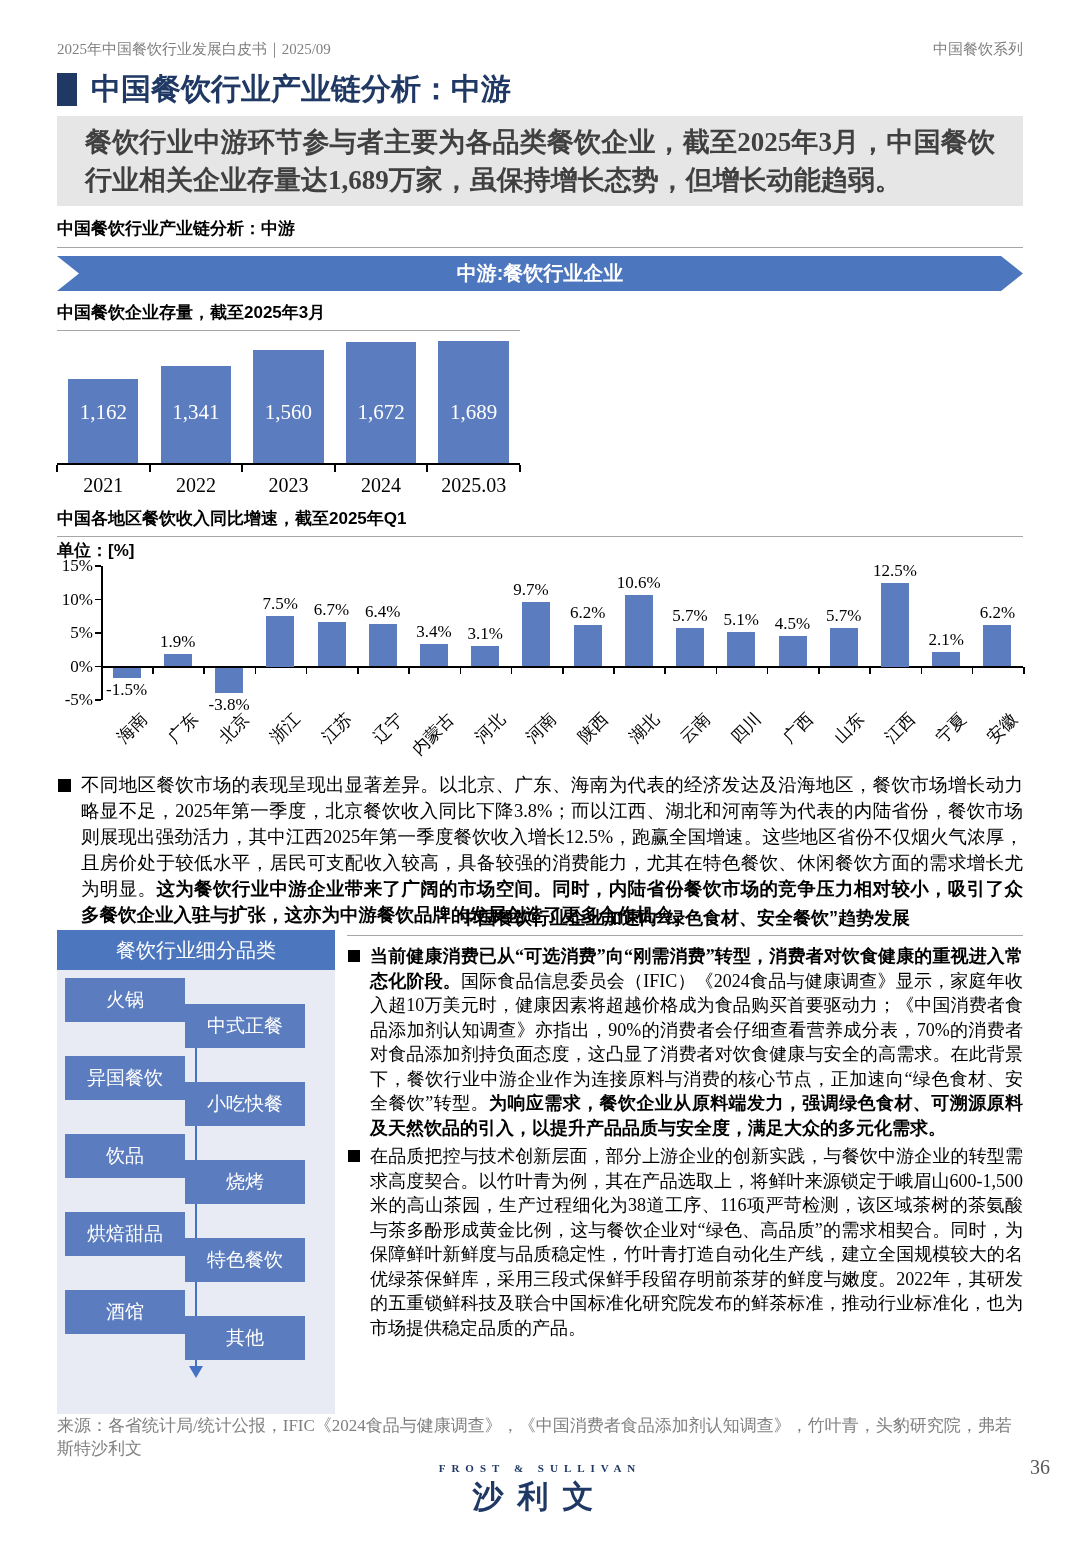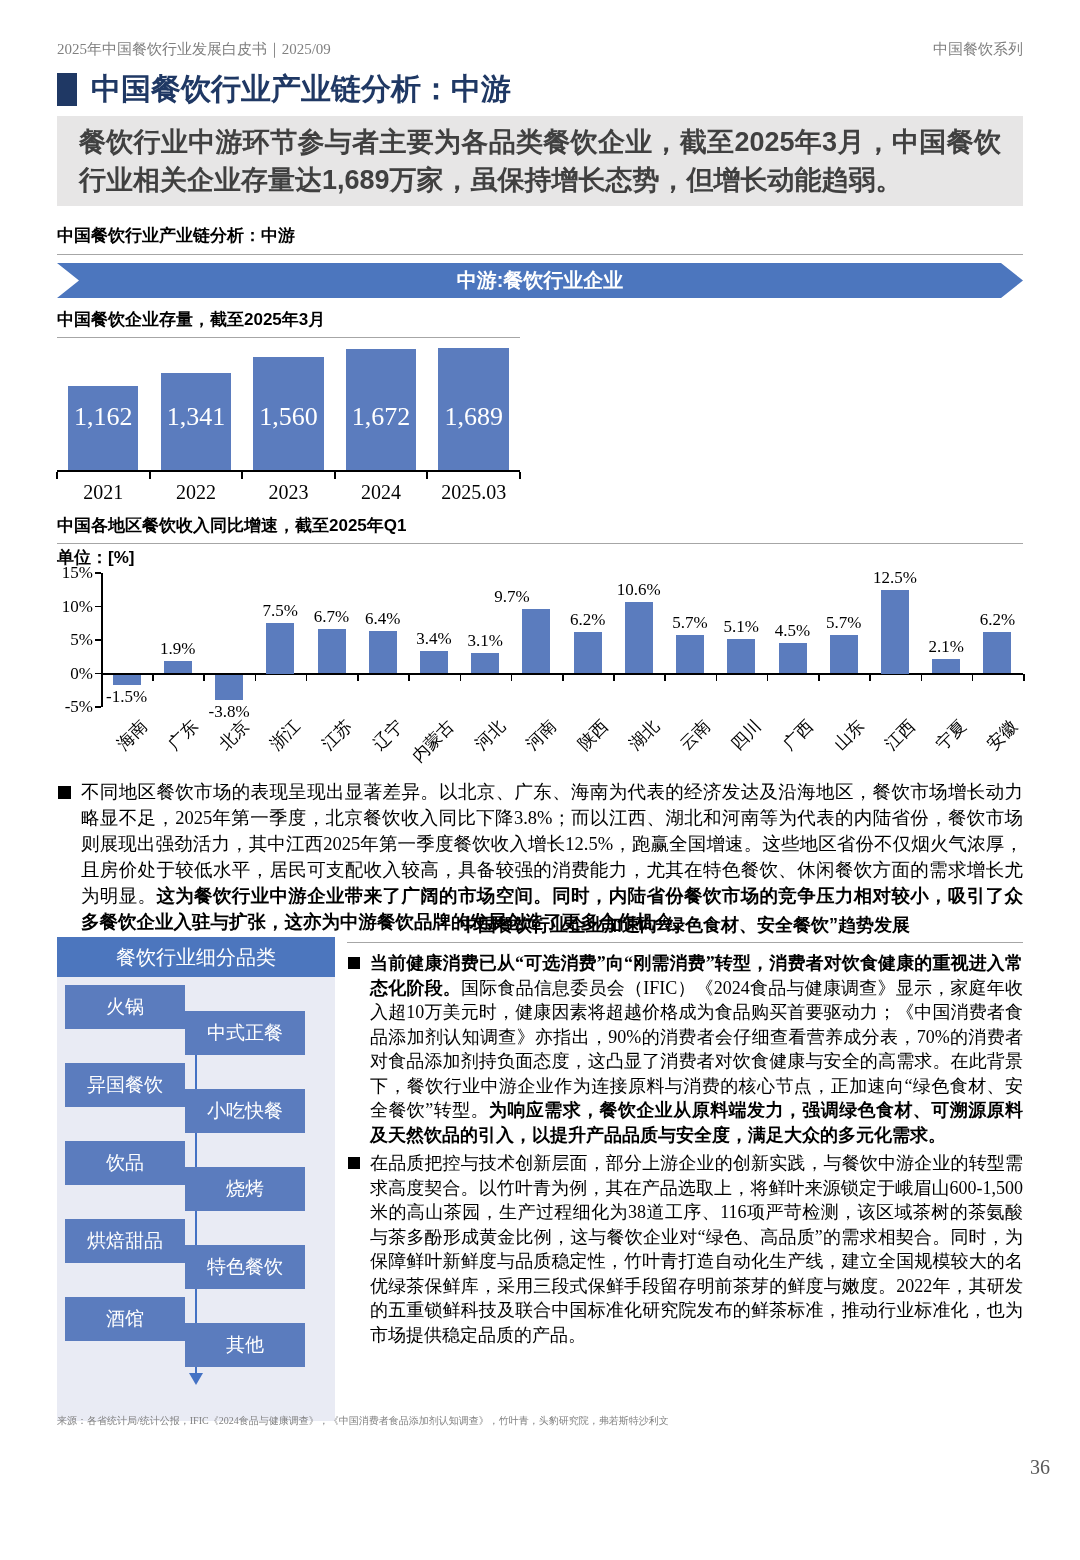--- a/index.html
+++ b/index.html
@@ -18,39 +18,39 @@
     box-sizing:border-box;padding:40px 57px 0 57px;overflow:hidden;
     font-family:"Liberation Serif","DejaVu Serif",serif;color:#000;
   }
   
   .hdr{display:flex;justify-content:space-between;font-size:15px;color:var(--gray-text);margin-bottom:10px;}
   
   .title-row{display:flex;align-items:center;margin-bottom:6px;}
   .title-sq{width:20px;height:33px;background:var(--navy);margin-right:14px;flex:none;}
   .title-txt{font-family:"Liberation Sans","DejaVu Sans",sans-serif;font-weight:bold;font-size:30px;color:var(--navy);}
   
-  .summary{background:var(--summary-bg);color:var(--summary-text);font-family:Liberation Sans, sans-serif;
-    font-weight:bold;font-size:27px;line-height:38px;padding:7px 22px;text-align:justify;margin-bottom:10px;}
+  .summary{background:var(--summary-bg);color:var(--summary-text);font-family:Liberation Serif, serif;
+    font-weight:bold;font-size:27px;line-height:38px;padding:7px 28px;text-align:justify;margin-bottom:3px;}
   
   .section-label{font-family:"Liberation Sans","DejaVu Sans",sans-serif;font-weight:bold;font-size:17px;
     padding:8px 0 7px 0;border-bottom:1px solid var(--rule-gray);margin-bottom:8px;}
   
   .banner{height:35px;line-height:35px;background:var(--accent-blue);color:#fff;text-align:center;
     font-family:"Liberation Sans","DejaVu Sans",sans-serif;font-weight:bold;font-size:20px;margin:8px 0 10px 0;
     clip-path:polygon(0 0,calc(100% - 22px) 0,100% 50%,calc(100% - 22px) 100%,0 100%,22px 50%);}
   
   .c1-head{width:463px;font-family:"Liberation Sans","DejaVu Sans",sans-serif;font-weight:bold;font-size:17px;
     padding-bottom:6px;border-bottom:1px solid var(--rule-gray);margin-bottom:6px;}
   .c1-row{display:flex;align-items:flex-start;}
   .c1-wrap{width:463px;flex:none;}
   .unit{font-family:"Liberation Sans","DejaVu Sans",sans-serif;font-weight:bold;font-size:17px;margin:2px 0 4px 0;}
   .c1-bars{display:flex;align-items:flex-end;height:126px;}
   .c1col{flex:1;display:flex;justify-content:center;align-items:flex-end;height:100%;}
   .c1bar{width:76%;background:var(--bar-blue);position:relative;}
-  .c1val{position:absolute;bottom:38px;left:-10px;right:-10px;text-align:center;color:#fff;font-size:26px;}
+  .c1val{position:absolute;bottom:38px;left:-10px;right:-10px;text-align:center;color:#fff;font-size:21px;}
   .c1-axis{position:relative;border-top:2px solid #000;height:8px;}
   .c1-axis i{position:absolute;top:0;width:2px;height:7px;background:#000;margin-left:-1px;}
   .c1-cats{display:flex;}
   .c1cat{flex:1;text-align:center;font-size:20px;padding-top:1px;}
   
   .insight{flex:1;margin-left:22px;border:1px solid #404040;box-shadow:3px 3px 5px rgba(0,0,0,.35);
     padding:8px 12px;font-size:18px;line-height:25.5px;text-align:justify;background:#fff;}
   .b{font-weight:bold;}
   
   .c2-head{font-family:"Liberation Sans","DejaVu Sans",sans-serif;font-weight:bold;font-size:17px;
@@ -80,21 +80,21 @@
     font-size:19px;padding:9px 0;margin-bottom:34px;}
   .flow-arrow{position:absolute;left:50%;top:48px;bottom:28px;width:2px;margin-left:-1px;background:#4472C4;}
   .flow-arrow:after{content:"";position:absolute;bottom:-12px;left:-6px;border-left:7px solid transparent;
     border-right:7px solid transparent;border-top:12px solid #4472C4;}
   .trend{flex:1;margin-left:12px;}
   .trend-heading{font-family:"Liberation Sans","DejaVu Sans",sans-serif;font-weight:bold;font-size:18px;text-align:center;
     padding-bottom:5px;border-bottom:1px solid var(--rule-gray);margin-bottom:8px;}
   .trend .bullet-text{font-size:18px;line-height:24.5px;}
   .trend .sq{width:12px;height:12px;margin-top:6px;}
   
-  .source{position:absolute;left:57px;right:57px;top:1414px;font-size:10px;color:var(--gray-text);}
+  .source{position:absolute;left:57px;right:57px;top:1414px;font-size:17px;color:var(--gray-text);}
   .logo{position:absolute;left:0;right:0;top:1462px;text-align:center;color:var(--navy);}
   .logo-top{font-size:11px;letter-spacing:6px;font-weight:bold;}
   .logo-main{font-family:"Liberation Sans","DejaVu Sans",sans-serif;font-size:31px;font-weight:bold;letter-spacing:14px;margin-top:2px;}
   .pagenum{position:absolute;right:30px;top:1456px;font-size:20px;color:#595959;}
 </style>
 </head>
 <body>
 
 <div class="page">
 
@@ -215,21 +215,21 @@
       <div class="c2-bar" style="left: 311.722px; top: 57.62px; height: 42.88px;"></div>
       <div class="c2-val" style="left: 293.722px; top: 35.62px;">6.4%</div>
       <div class="c2-cat" style="top: 142px; right: 631.278px;">辽宁</div>
       <div class="c2-bar" style="left: 362.944px; top: 77.72px; height: 22.78px;"></div>
       <div class="c2-val" style="left: 344.944px; top: 55.72px;">3.4%</div>
       <div class="c2-cat" style="top: 142px; right: 580.056px;">内蒙古</div>
       <div class="c2-bar" style="left: 414.167px; top: 79.73px; height: 20.77px;"></div>
       <div class="c2-val" style="left: 396.167px; top: 57.73px;">3.1%</div>
       <div class="c2-cat" style="top: 142px; right: 528.833px;">河北</div>
       <div class="c2-bar" style="left: 465.389px; top: 35.51px; height: 64.99px;"></div>
-      <div class="c2-val" style="left: 423px; top: 13.51px;">9.7%</div>
+      <div class="c2-val" style="left: 442px; top: 13.51px;">9.7%</div>
       <div class="c2-cat" style="top: 142px; right: 477.611px;">河南</div>
       <div class="c2-bar" style="left: 516.611px; top: 58.96px; height: 41.54px;"></div>
       <div class="c2-val" style="left: 498.611px; top: 36.96px;">6.2%</div>
       <div class="c2-cat" style="top: 142px; right: 426.389px;">陕西</div>
       <div class="c2-bar" style="left: 567.833px; top: 29.48px; height: 71.02px;"></div>
       <div class="c2-val" style="left: 549.833px; top: 7.48px;">10.6%</div>
       <div class="c2-cat" style="top: 142px; right: 375.167px;">湖北</div>
       <div class="c2-bar" style="left: 619.056px; top: 62.31px; height: 38.19px;"></div>
       <div class="c2-val" style="left: 601.056px; top: 40.31px;">5.7%</div>
       <div class="c2-cat" style="top: 142px; right: 323.944px;">云南</div>
@@ -286,15 +286,19 @@
         <div class="bullet-text"><span class="b">当前健康消费已从“可选消费”向“刚需消费”转型，消费者对饮食健康的重视进入常态化阶段。</span><span>国际食品信息委员会（IFIC）《2024食品与健康调查》显示，家庭年收入超10万美元时，健康因素将超越价格成为食品购买首要驱动力；《中国消费者食品添加剂认知调查》亦指出，90%的消费者会仔细查看营养成分表，70%的消费者对食品添加剂持负面态度，这凸显了消费者对饮食健康与安全的高需求。在此背景下，餐饮行业中游企业作为连接原料与消费的核心节点，正加速向“绿色食材、安全餐饮”转型。</span><span class="b">为响应需求，餐饮企业从原料端发力，强调绿色食材、可溯源原料及天然饮品的引入，以提升产品品质与安全度，满足大众的多元化需求。</span></div>
       </div>
       <div class="bullet">
         <span class="sq"></span>
         <div class="bullet-text"><span>在品质把控与技术创新层面，部分上游企业的创新实践，与餐饮中游企业的转型需求高度契合。以竹叶青为例，其在产品选取上，将鲜叶来源锁定于峨眉山600-1,500米的高山茶园，生产过程细化为38道工序、116项严苛检测，该区域茶树的茶氨酸与茶多酚形成黄金比例，这与餐饮企业对“绿色、高品质”的需求相契合。同时，为保障鲜叶新鲜度与品质稳定性，竹叶青打造自动化生产线，建立全国规模较大的名优绿茶保鲜库，采用三段式保鲜手段留存明前茶芽的鲜度与嫩度。2022年，其研发的五重锁鲜科技及联合中国标准化研究院发布的鲜茶标准，推动行业标准化，也为市场提供稳定品质的产品。</span></div>
       </div>
     </div>
   </div>
 
   <div class="source">来源：各省统计局/统计公报，IFIC《2024食品与健康调查》，《中国消费者食品添加剂认知调查》，竹叶青，头豹研究院，弗若斯特沙利文</div>
+  <div class="logo">
+    <div class="logo-top">FROST &amp; SULLIVAN</div>
+    <div class="logo-main">沙利文</div>
+  </div>
   <div class="pagenum">36</div>
 
 </div>
 
 </body></html>

